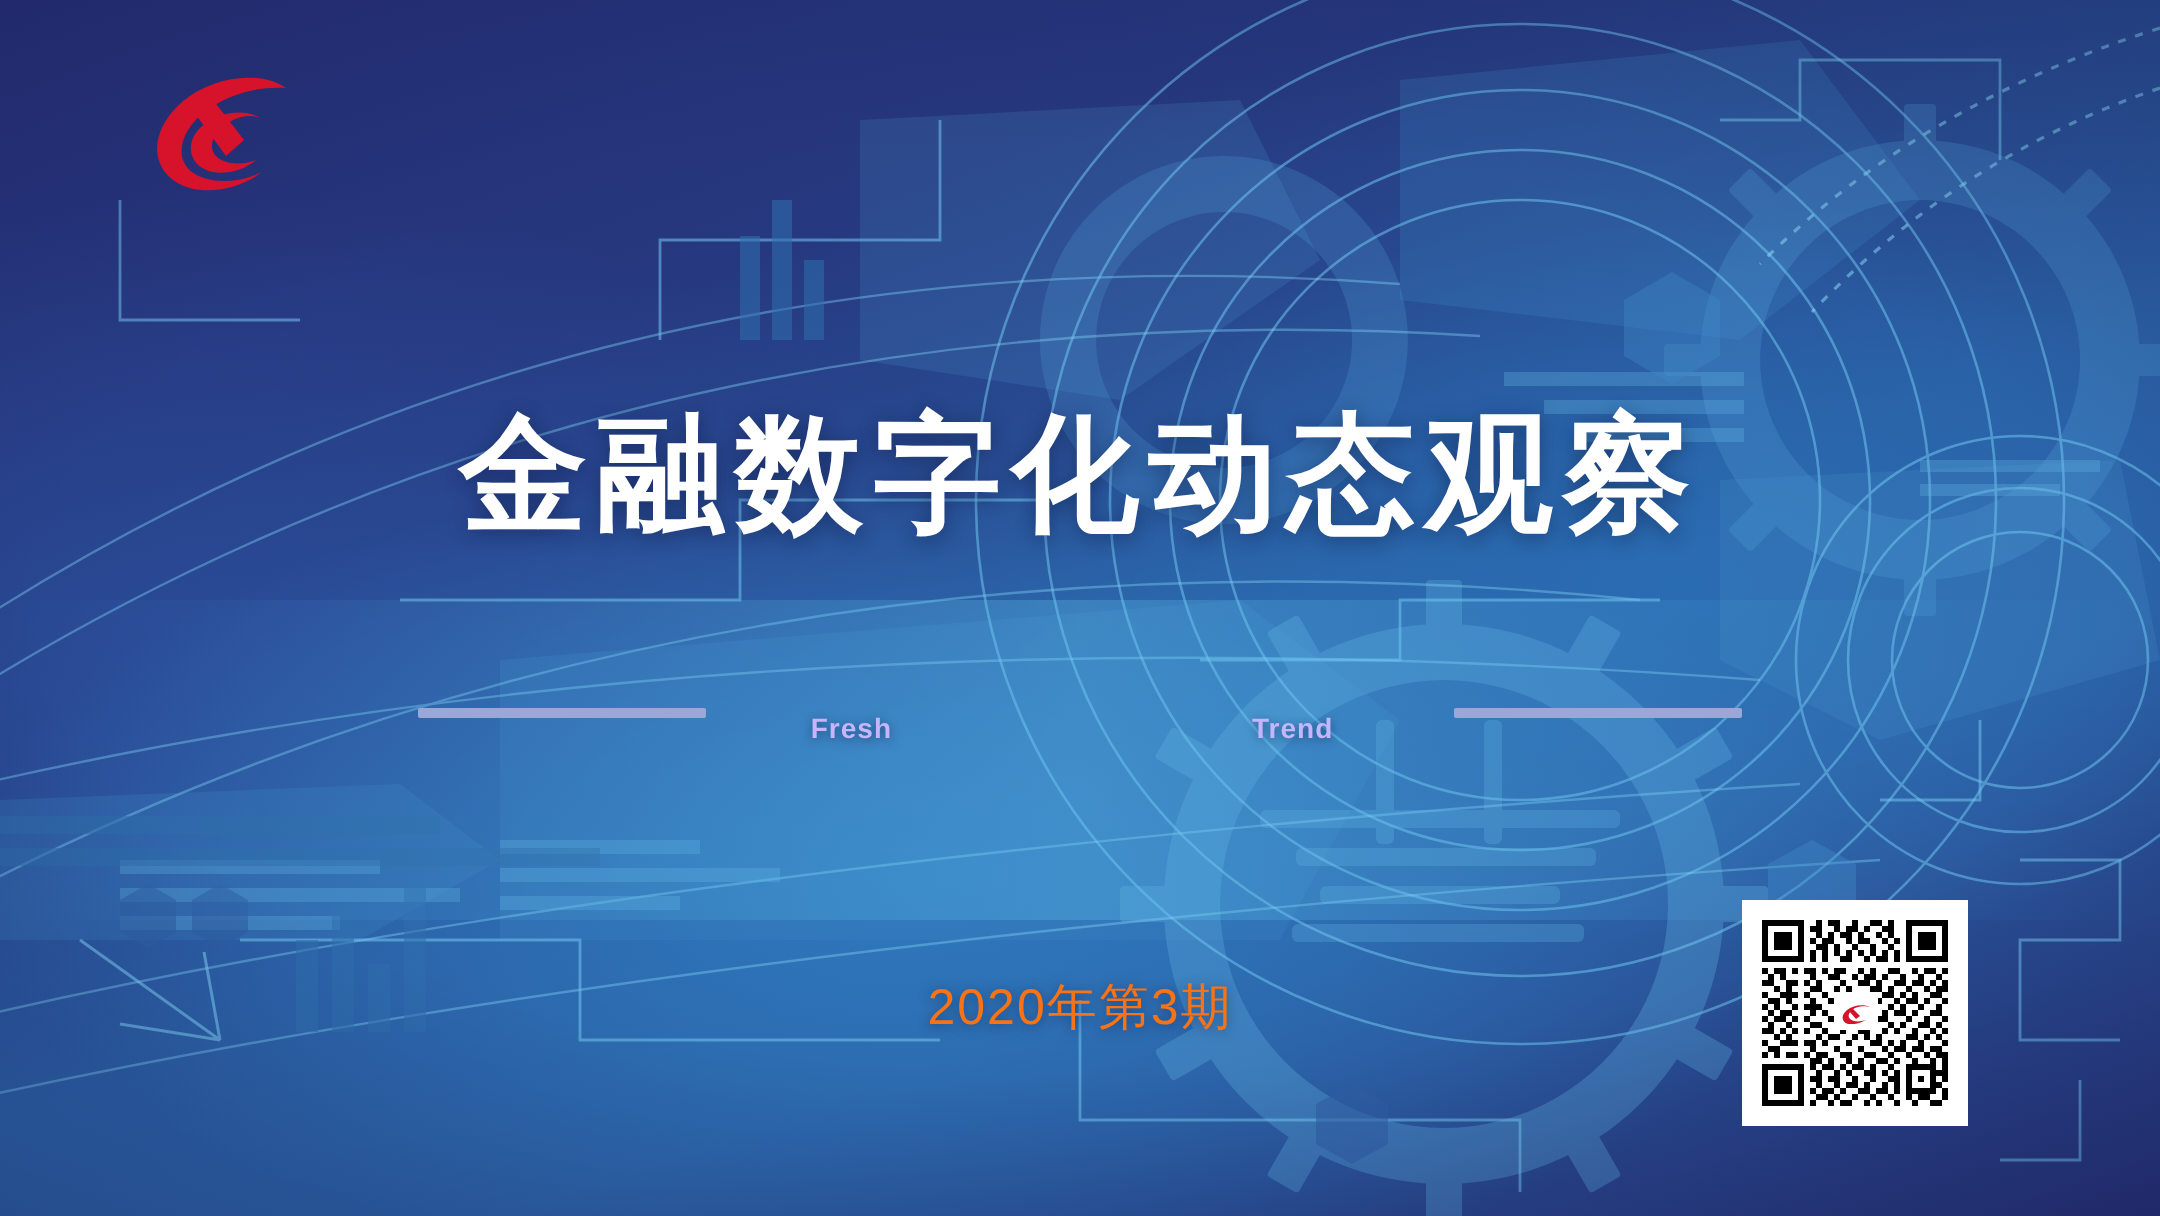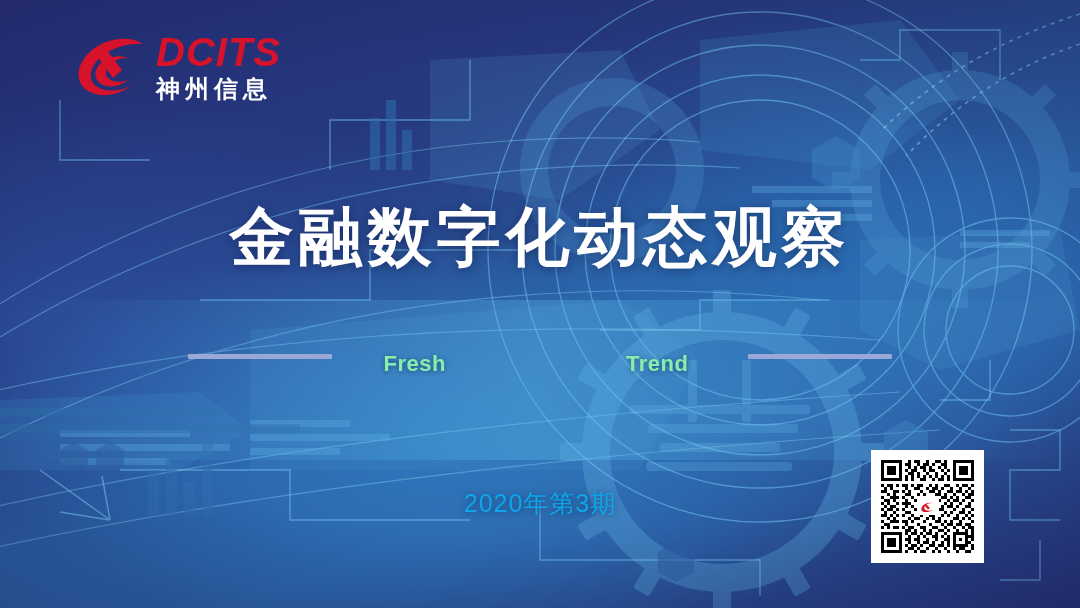--- a/index.html
+++ b/index.html
@@ -30,29 +30,29 @@
     line-height:30px;}
   
   .title{position:absolute;left:0;right:0;top:182px;text-align:center;
     font-size:64px;font-weight:bold;color:#ffffff;letter-spacing:5px;
     line-height:110px;
     text-shadow:0 2px 10px rgba(10,20,60,.45);}
   
   .tagline{position:absolute;left:0;right:0;top:338px;height:36px;
     display:flex;align-items:center;justify-content:center;}
   .tag-line{width:144px;height:5px;background:#9aa8d8;border-radius:1px;}
-  .tag-word{color:#86efac;font-size:22px;font-weight:bold;letter-spacing:.5px;
+  .tag-word{color:#c4b5fd;font-size:14px;font-weight:bold;letter-spacing:.5px;
     text-shadow:0 1px 5px rgba(10,30,70,.5);margin-top:16px;}
   .tag-gapA{width:52px;}
   .tag-gapB{width:92px;}
   .tag-gapC{width:88px;}
   .tag-gapD{width:60px;}
   
   .date{position:absolute;left:0;right:0;top:487px;text-align:center;
-    font-size:25px;color:#0ea5e9;letter-spacing:1px;
+    font-size:25px;color:#f97316;letter-spacing:1px;
     text-shadow:0 1px 6px rgba(10,30,70,.5);}
   
   .qr{position:absolute;left:871px;top:450px;width:113px;height:113px;
     background:#ffffff;padding:7px;box-sizing:border-box;}
   .qr-canvas{position:relative;width:99px;height:99px;background:#fff;}
   .qr-logo{position:absolute;left:50%;top:50%;transform:translate(-50%,-50%);
     width:22px;height:16px;background:#fff;display:flex;align-items:center;
     justify-content:center;}
   .qr-logo-mark{width:16px;height:10px;}
 </style>
@@ -226,24 +226,20 @@
   <div class="logo">
     <svg class="logo-mark" viewBox="0 0 78 72">
       <g fill="#d7122b">
         <path d="M71 10 C58 1 34 4 19 17 C4 30 2 48 16 57 C27 64 46 62 59 52
                  C47 58 32 58 24 52 C15 45 18 32 30 22 C43 12 60 9 71 10 Z"></path>
         <path d="M58 25 C50 20 36 22 28 30 C21 37 22 47 31 51 C38 54 49 52 56 46
                  C48 49 40 48 36 44 C32 40 34 33 41 28 C47 24 54 23 58 25 Z"></path>
         <path d="M33 14 L50 36 L41 44 L25 22 Z"></path>
       </g>
     </svg>
-    <div class="logo-text">
-      <div class="logo-en">DCITS</div>
-      <div class="logo-cn">神州信息</div>
-    </div>
   </div>
 
   <div class="title">金融数字化动态观察</div>
 
   <div class="tagline">
     <div class="tag-line"></div>
     <div class="tag-gapA"></div>
     <div class="tag-word">Fresh</div>
     <div class="tag-gapB"></div>
     <div class="tag-gapC"></div>

